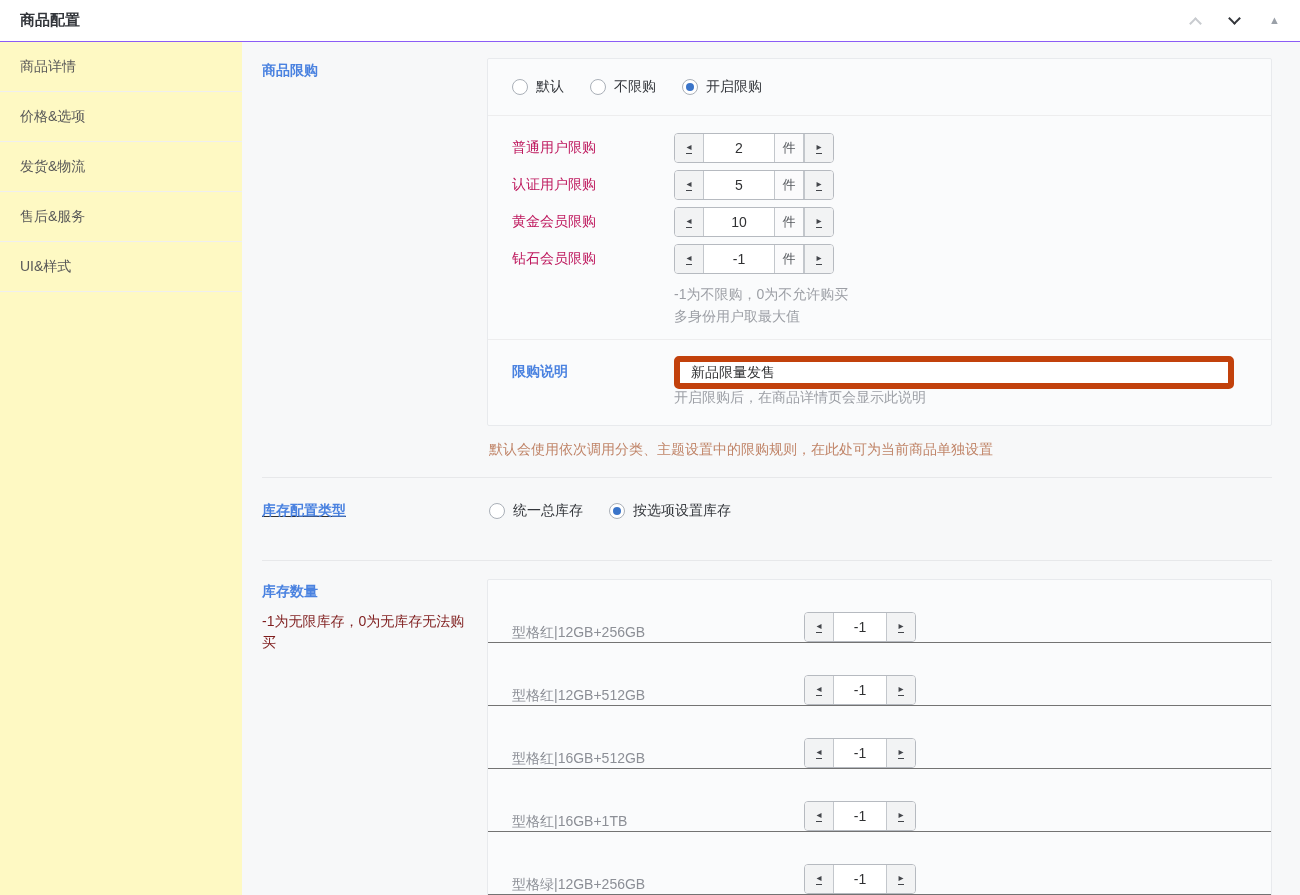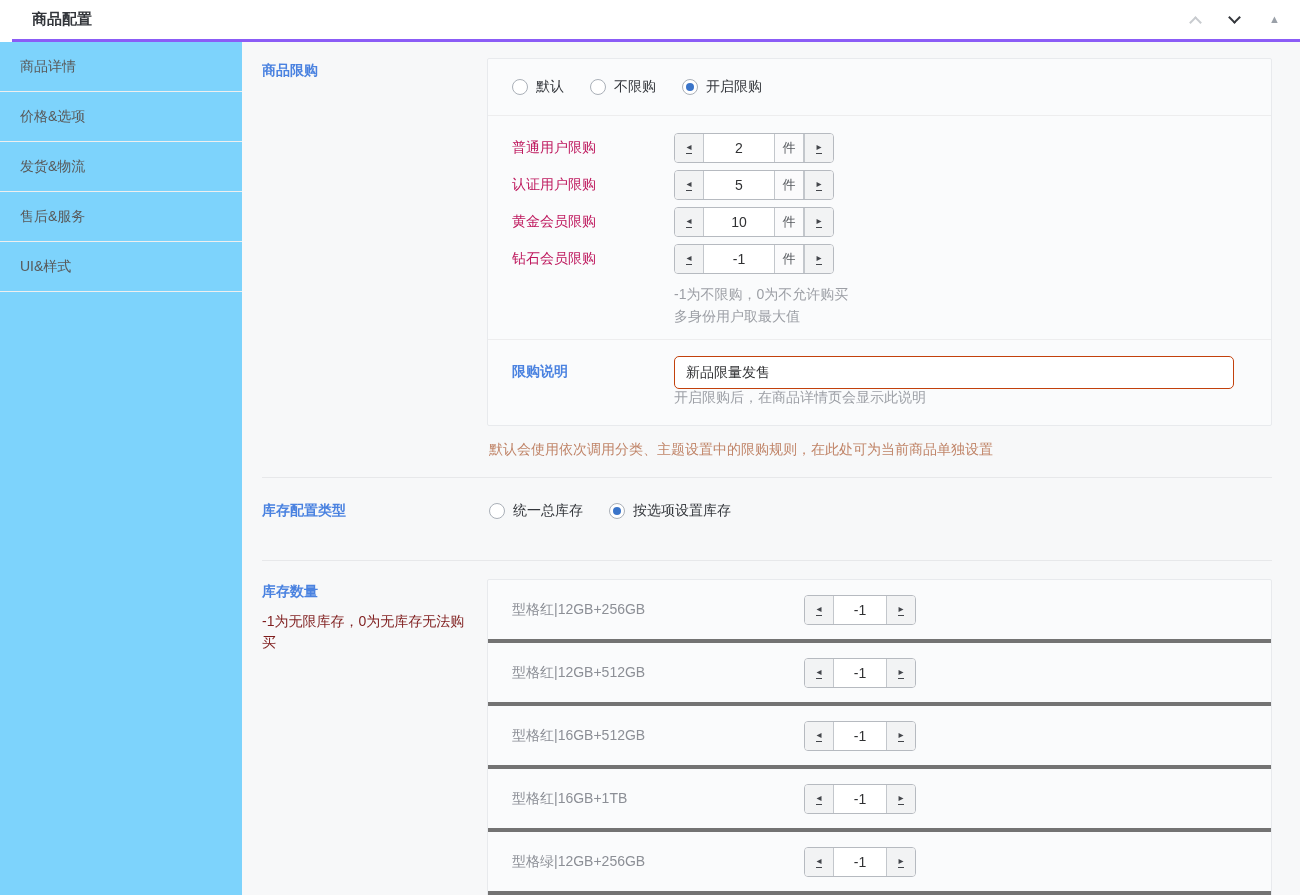--- a/index.html
+++ b/index.html
@@ -1,33 +1,33 @@
 <!DOCTYPE html>
 <html><head>
 <meta charset="utf-8">
 <style>
   * { margin:0; padding:0; box-sizing:border-box; }
   html,body { width:1300px; height:895px; overflow:hidden; background:#fff;
     font-family:"Liberation Sans","DejaVu Sans",sans-serif; font-size:14px; color:#303133; }
 
   
-  .header { height:42px; background:#fff; border-bottom:3px solid #8b5cf6;
-    display:flex; align-items:center; justify-content:space-between; padding:0 16px 0 20px;margin-left:12px; }
+  .header { height:42px; background:#fff; border-bottom:1px solid #8b5cf6;
+    display:flex; align-items:center; justify-content:space-between; padding:0 16px 0 20px; }
   .header-title { font-size:15px; font-weight:bold; color:#33363b; }
   .header-icons { display:flex; align-items:center; gap:30px; padding-right:4px; }
   .chev { display:inline-block; width:9px; height:9px; border:solid currentColor;
     border-width:0 2px 2px 0; }
   .chev.up { transform:rotate(-135deg); margin-top:6px; color:#c8cbcf; }
   .chev.down { transform:rotate(45deg); margin-bottom:4px; color:#33363b; }
   .tri-top { color:#9aa0a8; font-size:11px; line-height:1; }
   .icon-btn { background:none; border:none; cursor:pointer; display:flex; align-items:center; }
 
   
   .main { display:flex; height:853px; }
-  .sidebar { width:242px; background:#7dd3fc; flex:none;text-align:center; }
+  .sidebar { width:242px; background:#fef9c3; flex:none;text-align:center; }
   .side-item { height:50px; display:flex; align-items:center; padding-left:20px;
     border-bottom:1px solid #efefef; color:#595959; cursor:pointer; }
   .side-item.on { background:#f5f6f8; color:#4a82e0; }
   .content { flex:1; background:#f7f8f9; padding:16px 28px 0 20px; overflow:hidden; }
 
   .section { display:flex; }
   .label-col { width:225px; flex:none; padding-top:4px; }
   .sec-label { color:#4a82e0; font-weight:bold; }
   .label-hint { color:#7f1d1d; margin-top:10px; line-height:21px; padding-right:14px; }
   .right-col { flex:1; min-width:0; }
@@ -62,36 +62,36 @@
   
   .limit-block { padding:13px 24px 12px; }
   .limit-row { display:flex; align-items:center; height:37px; }
   .limit-label { width:162px; flex:none; color:#be185d; }
   .hints { margin-left:162px; margin-top:6px; color:#9c9fa5; line-height:22px; }
 
   
   .desc-row { display:flex; padding:16px 24px 18px; }
   .desc-label { width:162px; flex:none; color:#4a82e0; font-weight:bold; padding-top:7px; }
   .desc-right { flex:1; min-width:0; }
-  .text-input { width:560px; height:33px; border:1px solid #c2410c; border-radius:5px;
+  .text-input { width:560px; height:33px; border:6px solid #c2410c; border-radius:5px;
     background:#fff; padding:0 11px; font-size:14px; color:#303133;
     font-family:"Liberation Sans","DejaVu Sans",sans-serif; }
   .input-hint { color:#9c9fa5; }
 
   .orange-note { color:#c08468; margin:13px 2px 0; line-height:20px; }
 
   .stock-type-row { display:flex; align-items:center; gap:26px; padding:24px 2px 22px; }
 
   
-  .sku-row { display:flex; align-items:center; height:63px; padding:0 24px;
-    border-bottom:4px solid #737373; }
+  .sku-row { display:flex; align-items:flex-end; height:63px; padding:0 24px;
+    border-bottom:1px solid #737373; }
   .sku-label { width:292px; flex:none; color:#8c8f96; }
   .sku-panel { min-height:340px; }
   .sec3 { margin-top:18px; }
-  .sec2-label { padding-top:24px; }
+  .sec2-label { padding-top:24px;text-decoration:underline; }
 </style>
 </head>
 <body>
 
 <div class="header">
   <div class="header-title">商品配置</div>
   <div class="header-icons">
     <button class="icon-btn">
       <span class="chev up"></span>
     </button>

